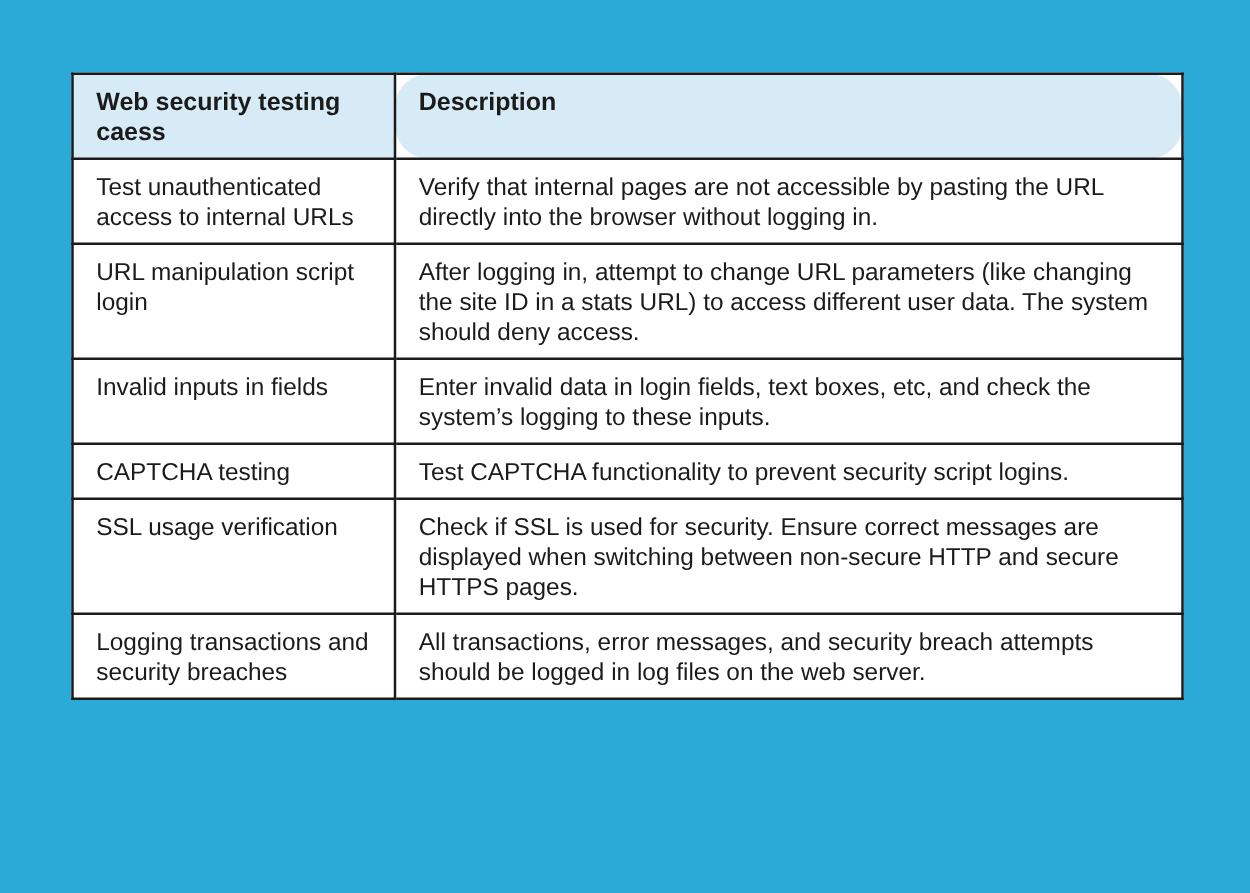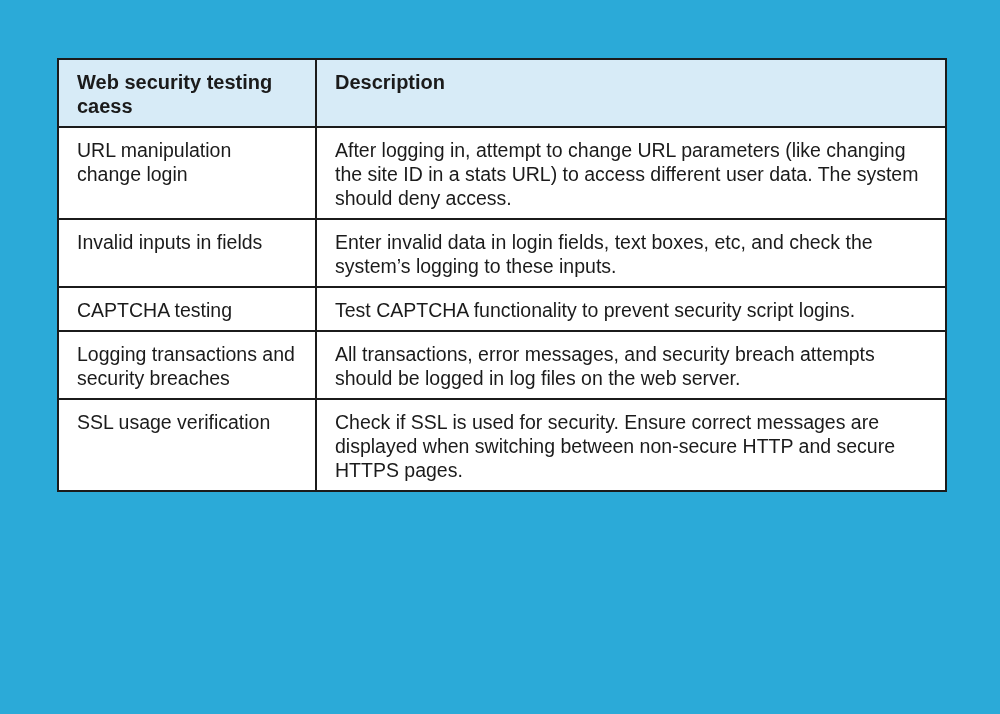--- a/index.html
+++ b/index.html
@@ -36,53 +36,57 @@
     padding: 10px 16px 8px 18px;
   }
   table.security-table th {
     background: #D7EBF7;
     font-weight: bold;
     font-size: 20px;
   }
   col.case-col { width: 258px; }
   col.desc-col { width: 630px; }
   td.case-cell, th.case-head { padding-right: 30px; }
-  td.desc-cell, th.desc-head { padding-right: 22px; }
+  td.desc-cell, th.desc-head { padding-right: 22px; border-radius: 27px; }
 </style>
 </head>
 <body>
 
 <div class="table-wrap">
   <table class="security-table">
     <colgroup>
       <col class="case-col">
       <col class="desc-col">
     </colgroup>
     <thead>
       <tr>
         <th class="case-head">Web security testing caess</th>
         <th class="desc-head">Description</th>
       </tr>
     </thead>
     <tbody>
       <tr>
-        <td class="case-cell">URL manipulation change login</td>
+        <td class="case-cell">Test unauthenticated access to internal URLs</td>
+        <td class="desc-cell">Verify that internal pages are not accessible by pasting the URL directly into the browser without logging in.</td>
+      </tr>
+      <tr>
+        <td class="case-cell">URL manipulation script login</td>
         <td class="desc-cell">After logging in, attempt to change URL parameters (like changing the site ID in a stats URL) to access different user data. The system should deny access.</td>
       </tr>
       <tr>
         <td class="case-cell">Invalid inputs in fields</td>
         <td class="desc-cell">Enter invalid data in login fields, text boxes, etc, and check the system’s logging to these inputs.</td>
       </tr>
       <tr>
         <td class="case-cell">CAPTCHA testing</td>
         <td class="desc-cell">Test CAPTCHA functionality to prevent security script logins.</td>
       </tr>
       <tr>
+        <td class="case-cell">SSL usage verification</td>
+        <td class="desc-cell">Check if SSL is used for security. Ensure correct messages are displayed when switching between non-secure HTTP and secure HTTPS pages.</td>
+      </tr>
+      <tr>
         <td class="case-cell">Logging transactions and security breaches</td>
         <td class="desc-cell">All transactions, error messages, and security breach attempts should be logged in log files on the web server.</td>
-      </tr>
-      <tr>
-        <td class="case-cell">SSL usage verification</td>
-        <td class="desc-cell">Check if SSL is used for security. Ensure correct messages are displayed when switching between non-secure HTTP and secure HTTPS pages.</td>
       </tr>
     </tbody>
   </table>
 </div>
 
 </body></html>

